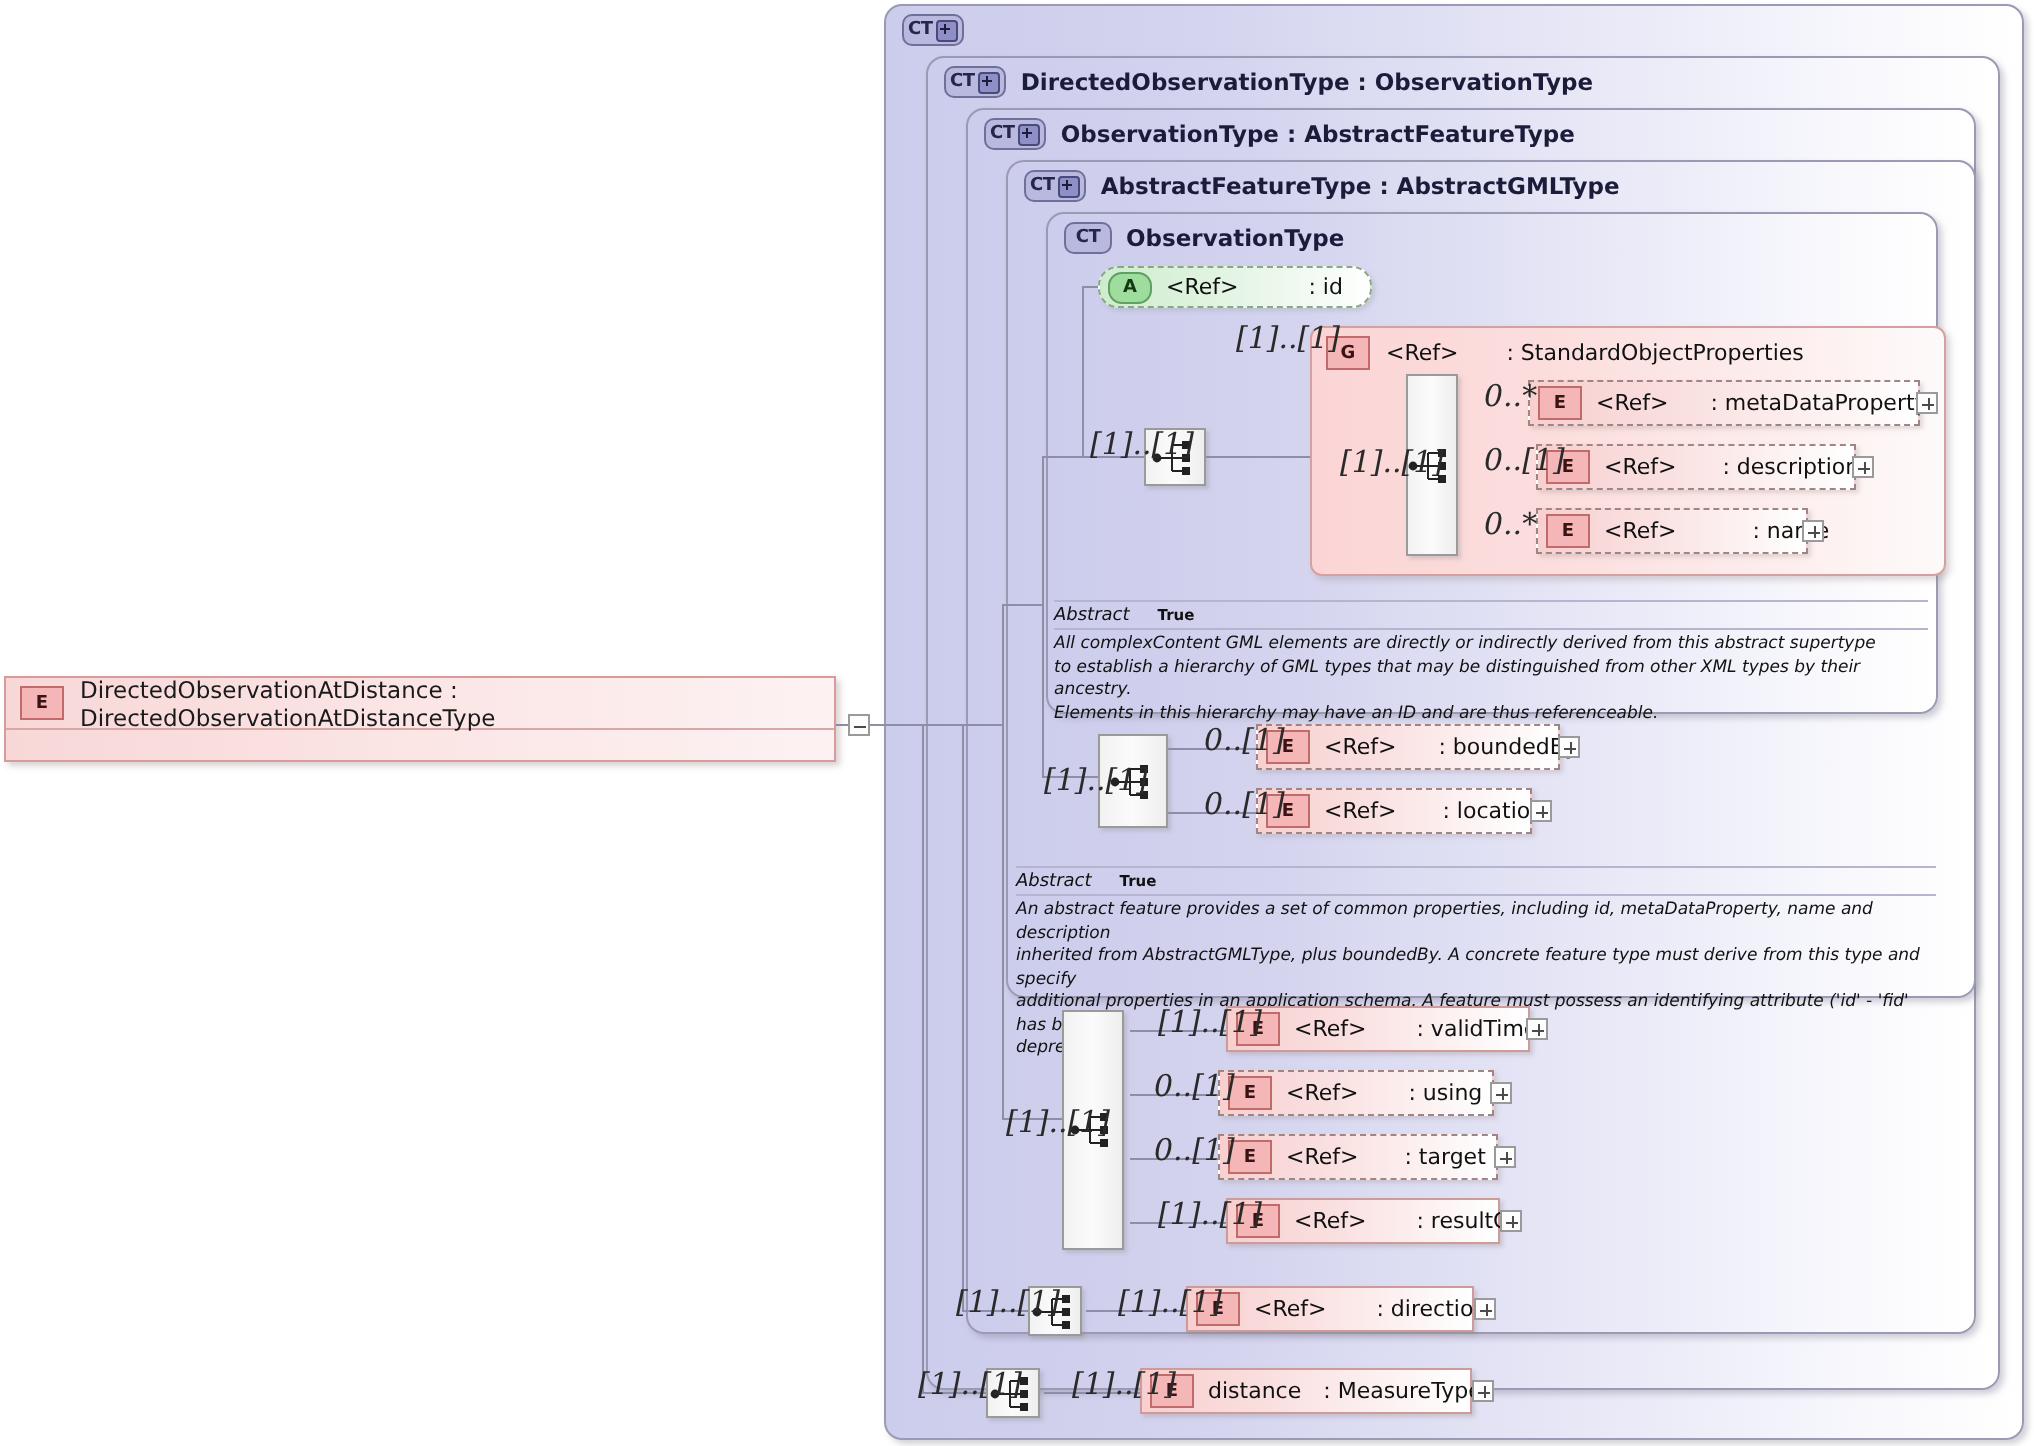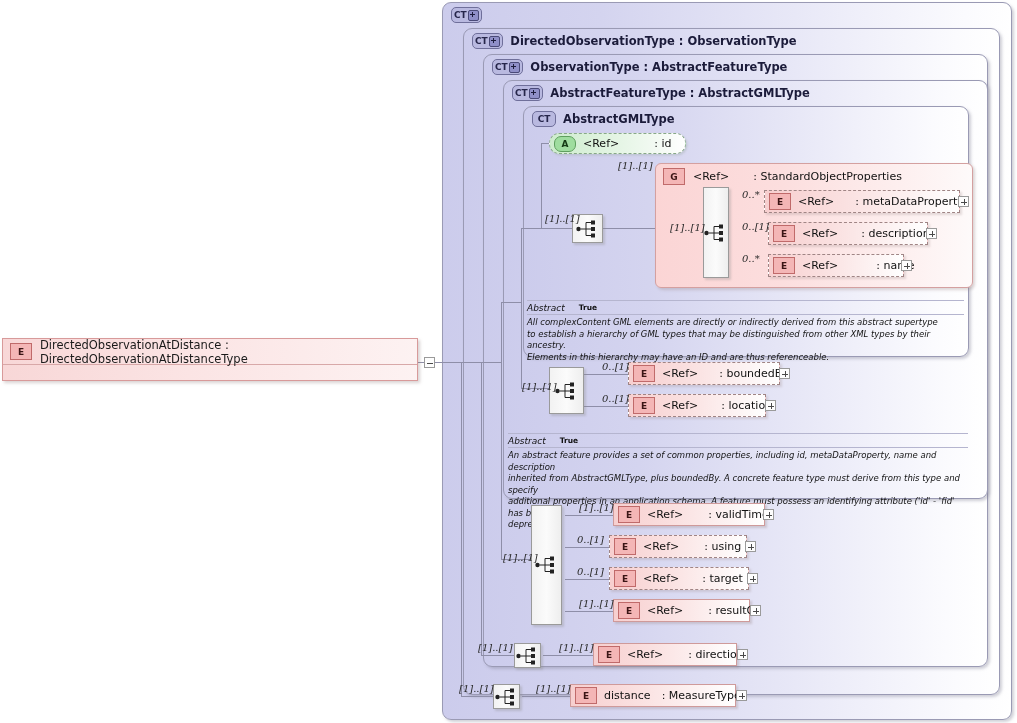--- a/index.html
+++ b/index.html
@@ -141,21 +141,21 @@
   .seq{
     position:absolute;box-sizing:border-box;
     border:1px solid #9a9a9a;
     background:linear-gradient(to right,#f2f2f2 0%,#fbfbfb 50%,#eeeeee 100%);
     box-shadow:1.5px 1.5px 2px rgba(140,140,140,.32);
   }
   .seq svg{position:absolute;left:50%;top:50%;transform:translate(-50%,-50%);}
 
   
   .card{
-    position:absolute;font-size:10px;font-style:italic;color:#2a2a2a;
+    position:absolute;font-size:15px;font-style:italic;color:#2a2a2a;
     white-space:nowrap;font-family:"DejaVu Serif","Liberation Serif",serif;
   }
 
   
   .anno{position:absolute;box-sizing:border-box;}
   .anno .rule{height:1px;background:#b5b5cf;width:100%;}
   .anno-abs{
     display:flex;align-items:center;gap:14px;height:13px;
     font-size:9px;color:#111;
   }
@@ -199,21 +199,21 @@
   <div class="ct-box" style="left:503px;top:80px;width:485px;height:419px;">
     <div class="ct-hdr">
       <span class="ct-badge">CT<span class="plusmark"></span></span>
       <span class="ct-title">AbstractFeatureType : AbstractGMLType</span>
     </div>
   </div>
 
   <div class="ct-box" style="left:523px;top:106px;width:446px;height:251px;">
     <div class="ct-hdr">
       <span class="ct-badge" style="min-width:18px;">CT</span>
-      <span class="ct-title">AbstractGMLType</span>
+      <span class="ct-title">ObservationType</span>
     </div>
   </div>
 
   <div class="ln lnh" style="left:418px;top:362px;width:18px;"></div>
   <div class="collapser" style="left:424px;top:357px;"></div>
   <div class="ln lnh" style="left:436px;top:362px;width:26px;"></div>
 
   <div class="ln lnv" style="left:461px;top:362px;height:334px;"></div>
   <div class="ln lnh" style="left:461px;top:696px;width:40px;"></div>
   <div class="ln lnh" style="left:461px;top:362px;width:20px;"></div>

